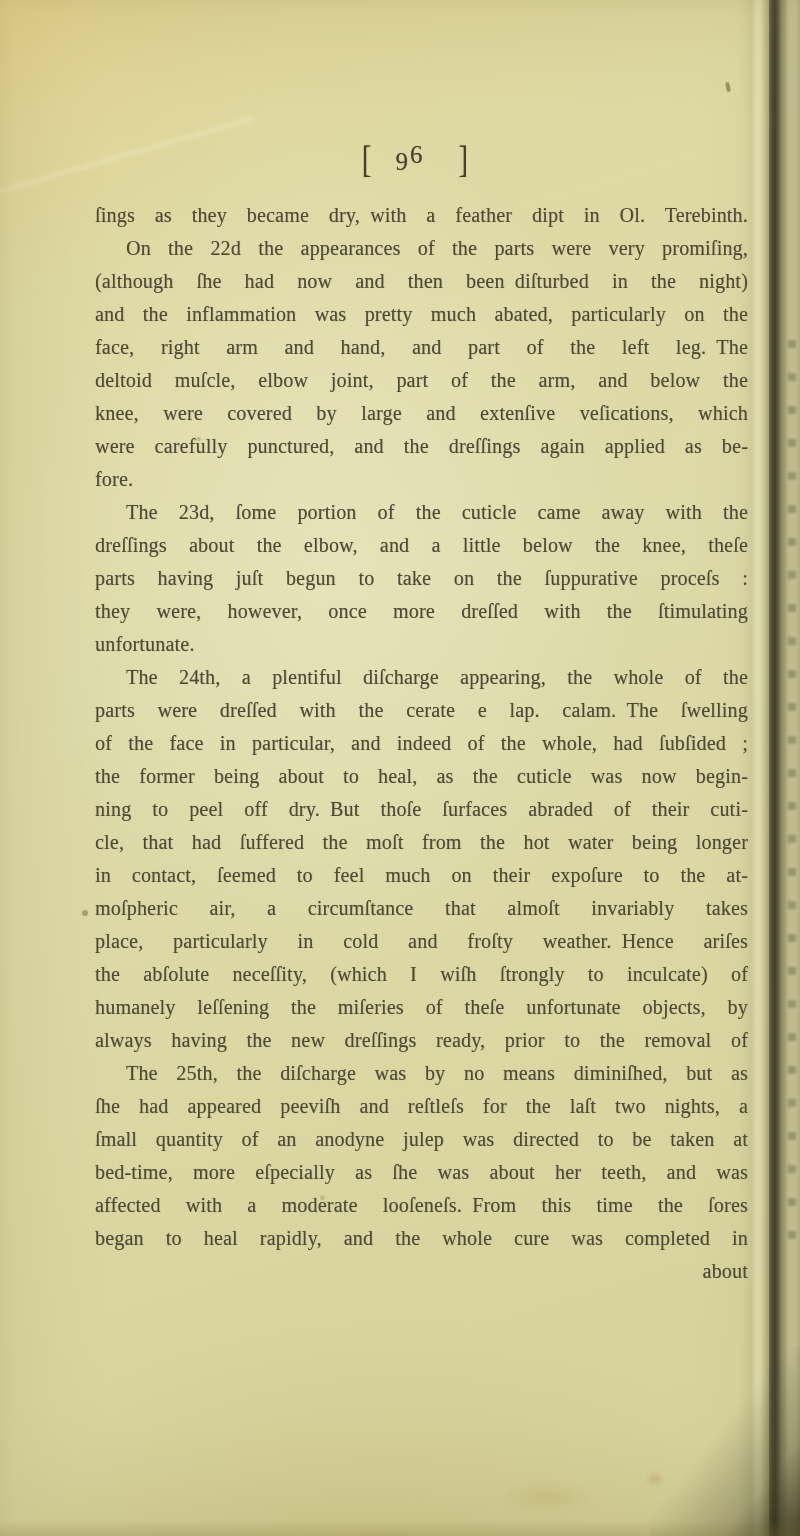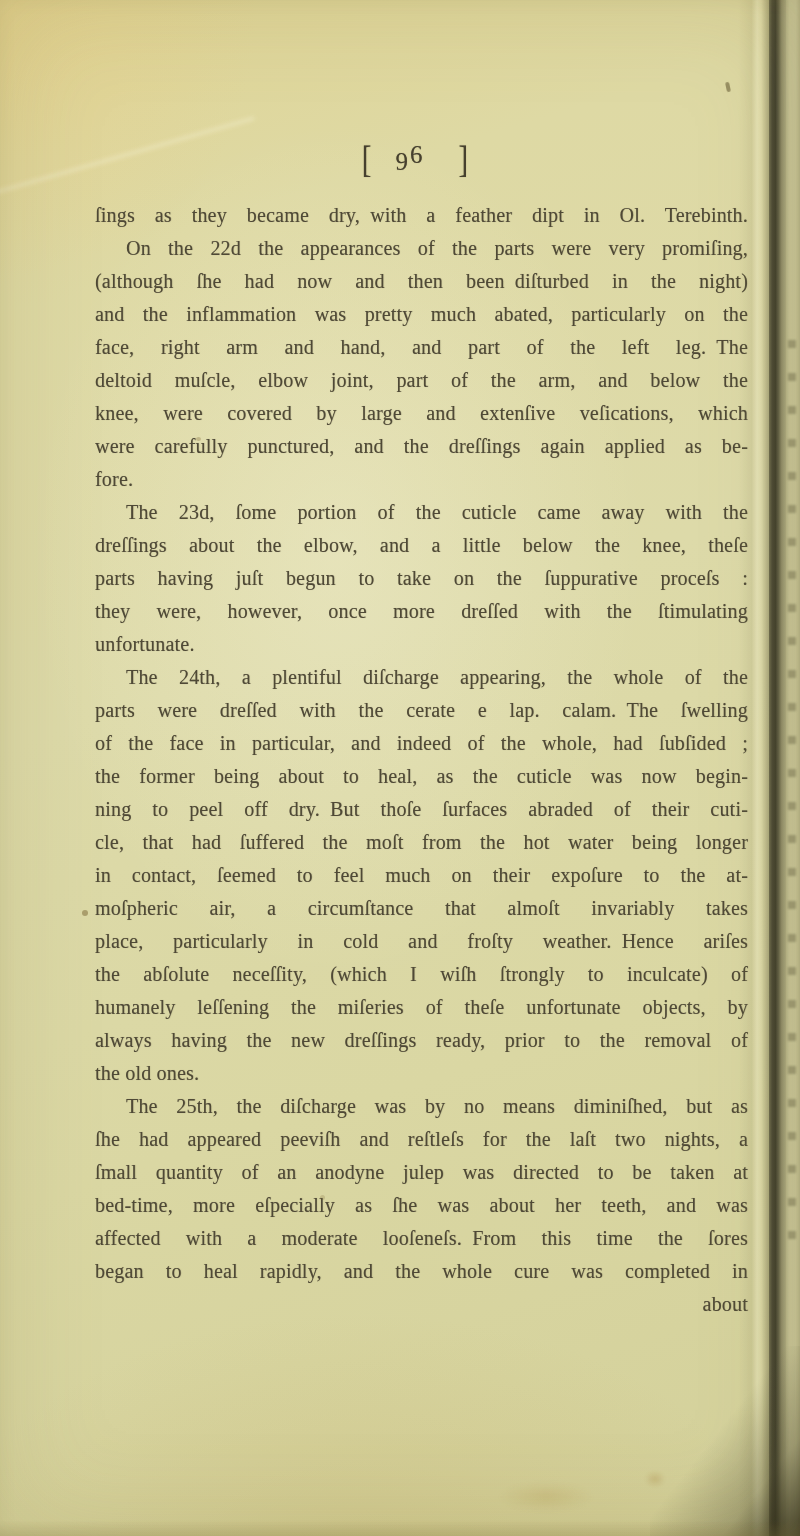--- a/index.html
+++ b/index.html
@@ -140,21 +140,20 @@
         <div class="line justify">of the face in particular, and indeed of the whole, had ſubſided ;</div>
         <div class="line justify">the former being about to heal, as the cuticle was now begin-</div>
         <div class="line justify">ning to peel off dry. But thoſe ſurfaces abraded of their cuti-</div>
         <div class="line justify">cle, that had ſuffered the moſt from the hot water being longer</div>
         <div class="line justify">in contact, ſeemed to feel much on their expoſure to the at-</div>
         <div class="line justify">moſpheric air, a circumſtance that almoſt invariably takes</div>
         <div class="line justify">place, particularly in cold and froſty weather. Hence ariſes</div>
         <div class="line justify">the abſolute neceſſity, (which I wiſh ſtrongly to inculcate) of</div>
         <div class="line justify">humanely leſſening the miſeries of theſe unfortunate objects, by</div>
         <div class="line justify">always having the new dreſſings ready, prior to the removal of</div>
-        <div class="line end">the old ones.</div>
         <div class="line indent">The 25th, the diſcharge was by no means diminiſhed, but as</div>
         <div class="line justify">ſhe had appeared peeviſh and reſtleſs for the laſt two nights, a</div>
         <div class="line justify">ſmall quantity of an anodyne julep was directed to be taken at</div>
         <div class="line justify">bed-time, more eſpecially as ſhe was about her teeth, and was</div>
         <div class="line justify">affected with a moderate looſeneſs. From this time the ſores</div>
         <div class="line justify">began to heal rapidly, and the whole cure was completed in</div>
       </div>
     <div class="line catchword">about</div>
   </div>
 

